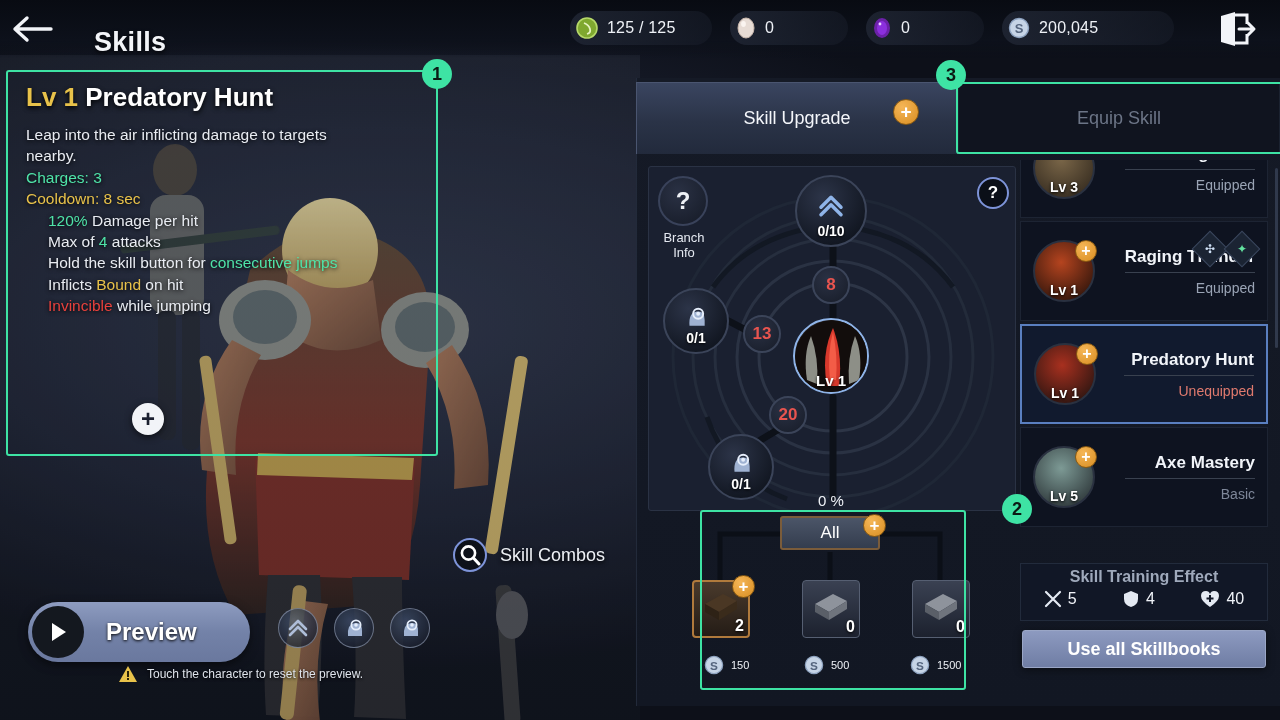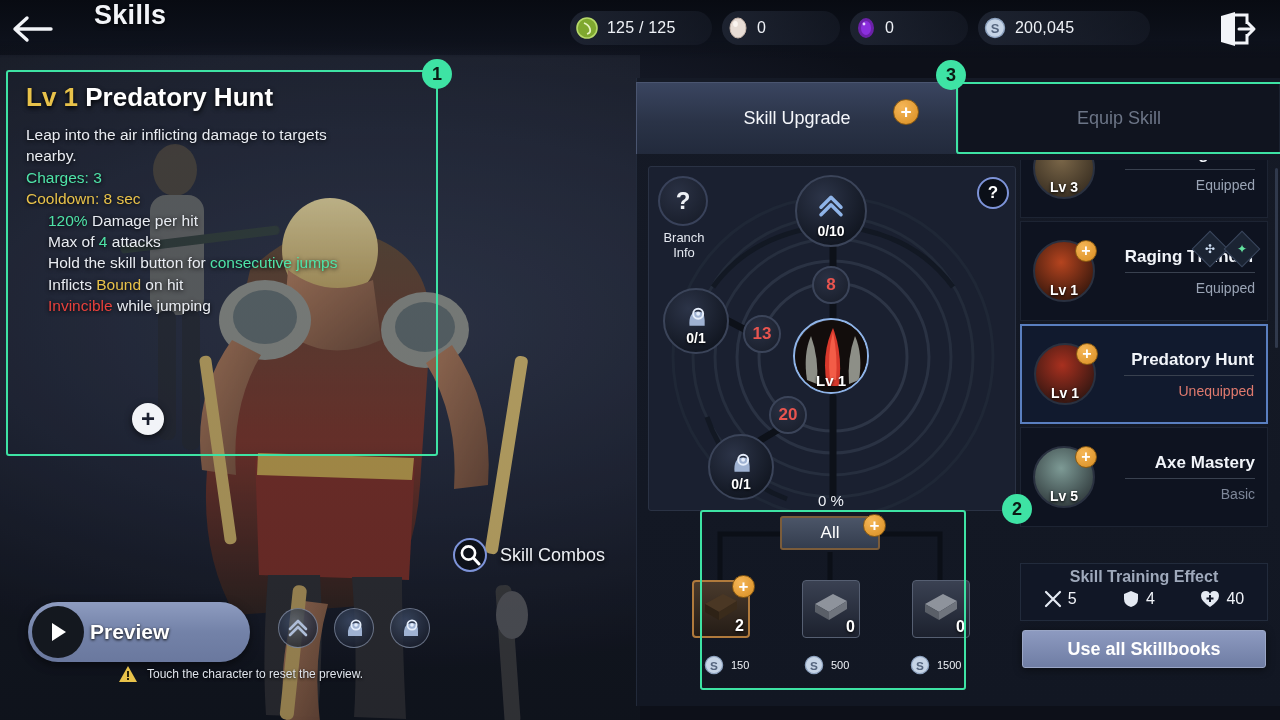--- a/index.html
+++ b/index.html
@@ -19,28 +19,28 @@
   }
 
   
   .char-wrap { position:absolute; left:0; top:55px; width:640px; height:665px; overflow:hidden; }
   .char-wrap svg { position:absolute; left:0; top:0; }
 
   
   .topbar {
     position: absolute; left:0; top:0; width:1280px; height:58px;
     background: linear-gradient(180deg, #080b12 0%, #0d111b 70%, rgba(13,17,27,0.0) 100%);
-    display:flex; align-items:flex-start; z-index: 40;
+    display:flex; align-items:flex-end; z-index: 40;
   }
   .back-arrow { width:64px; height:58px; display:flex; align-items:center; justify-content:center; cursor:pointer; }
   .page-title {
     font-size: 27px; font-weight: bold; color:#f2f4f8; letter-spacing:0.3px;
     margin-left: 30px; text-shadow: 0 2px 4px rgba(0,0,0,.8);
   }
-  .currencies { position:absolute; left:570px; top:11px; display:flex; align-items:center; gap:4px; }
+  .currencies { position:absolute; left:570px; top:11px; display:flex; align-items:center; gap:12px; }
   .cur {
     display:flex; align-items:center; height:34px; padding-left:6px; padding-right:14px;
     border-radius:17px; background: linear-gradient(90deg, rgba(32,38,52,.85), rgba(24,29,41,.55));
     min-width: 120px; margin-right:6px;
   }
   .cur .cval { font-size:16px; color:#eef1f6; margin-left:9px; letter-spacing:.2px; }
   .cur.w1 { min-width: 142px; }
   .cur.w2 { min-width: 118px; }
   .cur.w3 { min-width: 118px; }
   .cur.w4 { min-width: 172px; }
@@ -79,21 +79,21 @@
   .preview-btn {
     position:absolute; left:28px; top:602px; width:222px; height:60px; border-radius:30px;
     background: linear-gradient(180deg, #8e9cc0 0%, #7382a8 50%, #6a789e 100%);
     display:flex; align-items:center; z-index:22; cursor:pointer;
     box-shadow:0 3px 10px rgba(0,0,0,.5);
   }
   .preview-btn .circ {
     width:52px; height:52px; border-radius:50%; background:#14181f; margin-left:4px;
     display:flex; align-items:center; justify-content:center;
   }
-  .preview-btn .plabel { font-size:21px; color:#fff; font-weight:bold; margin-left:6px; text-shadow:0 1px 3px #000; }
+  .preview-btn .plabel { font-size:24px; color:#fff; font-weight:bold; margin-left:22px; text-shadow:0 1px 3px #000; }
   .mini-skills { position:absolute; left:278px; top:608px; display:flex; gap:16px; z-index:22; }
   .mini-circ {
     width:40px; height:40px; border-radius:50%;
     border:1px solid rgba(190,205,230,.45);
     background: radial-gradient(circle at 40% 32%, rgba(70,85,115,.7), rgba(18,22,32,.85));
     display:flex; align-items:center; justify-content:center; cursor:pointer;
   }
   .hint { position:absolute; left:118px; top:665px; display:flex; align-items:center; gap:9px; z-index:22; }
   .hint .txt { font-size:12px; color:#dfe4ec; text-shadow:0 1px 3px #000; }
 

